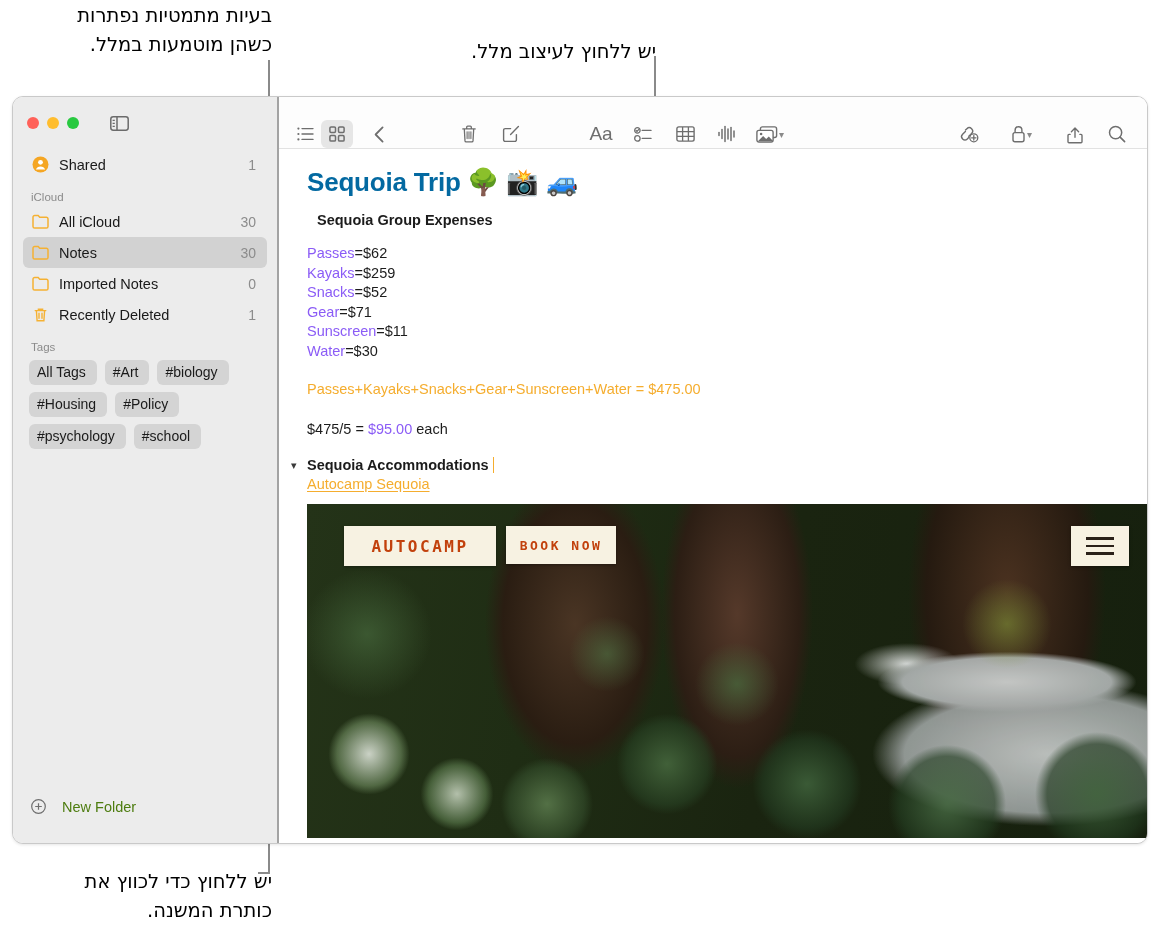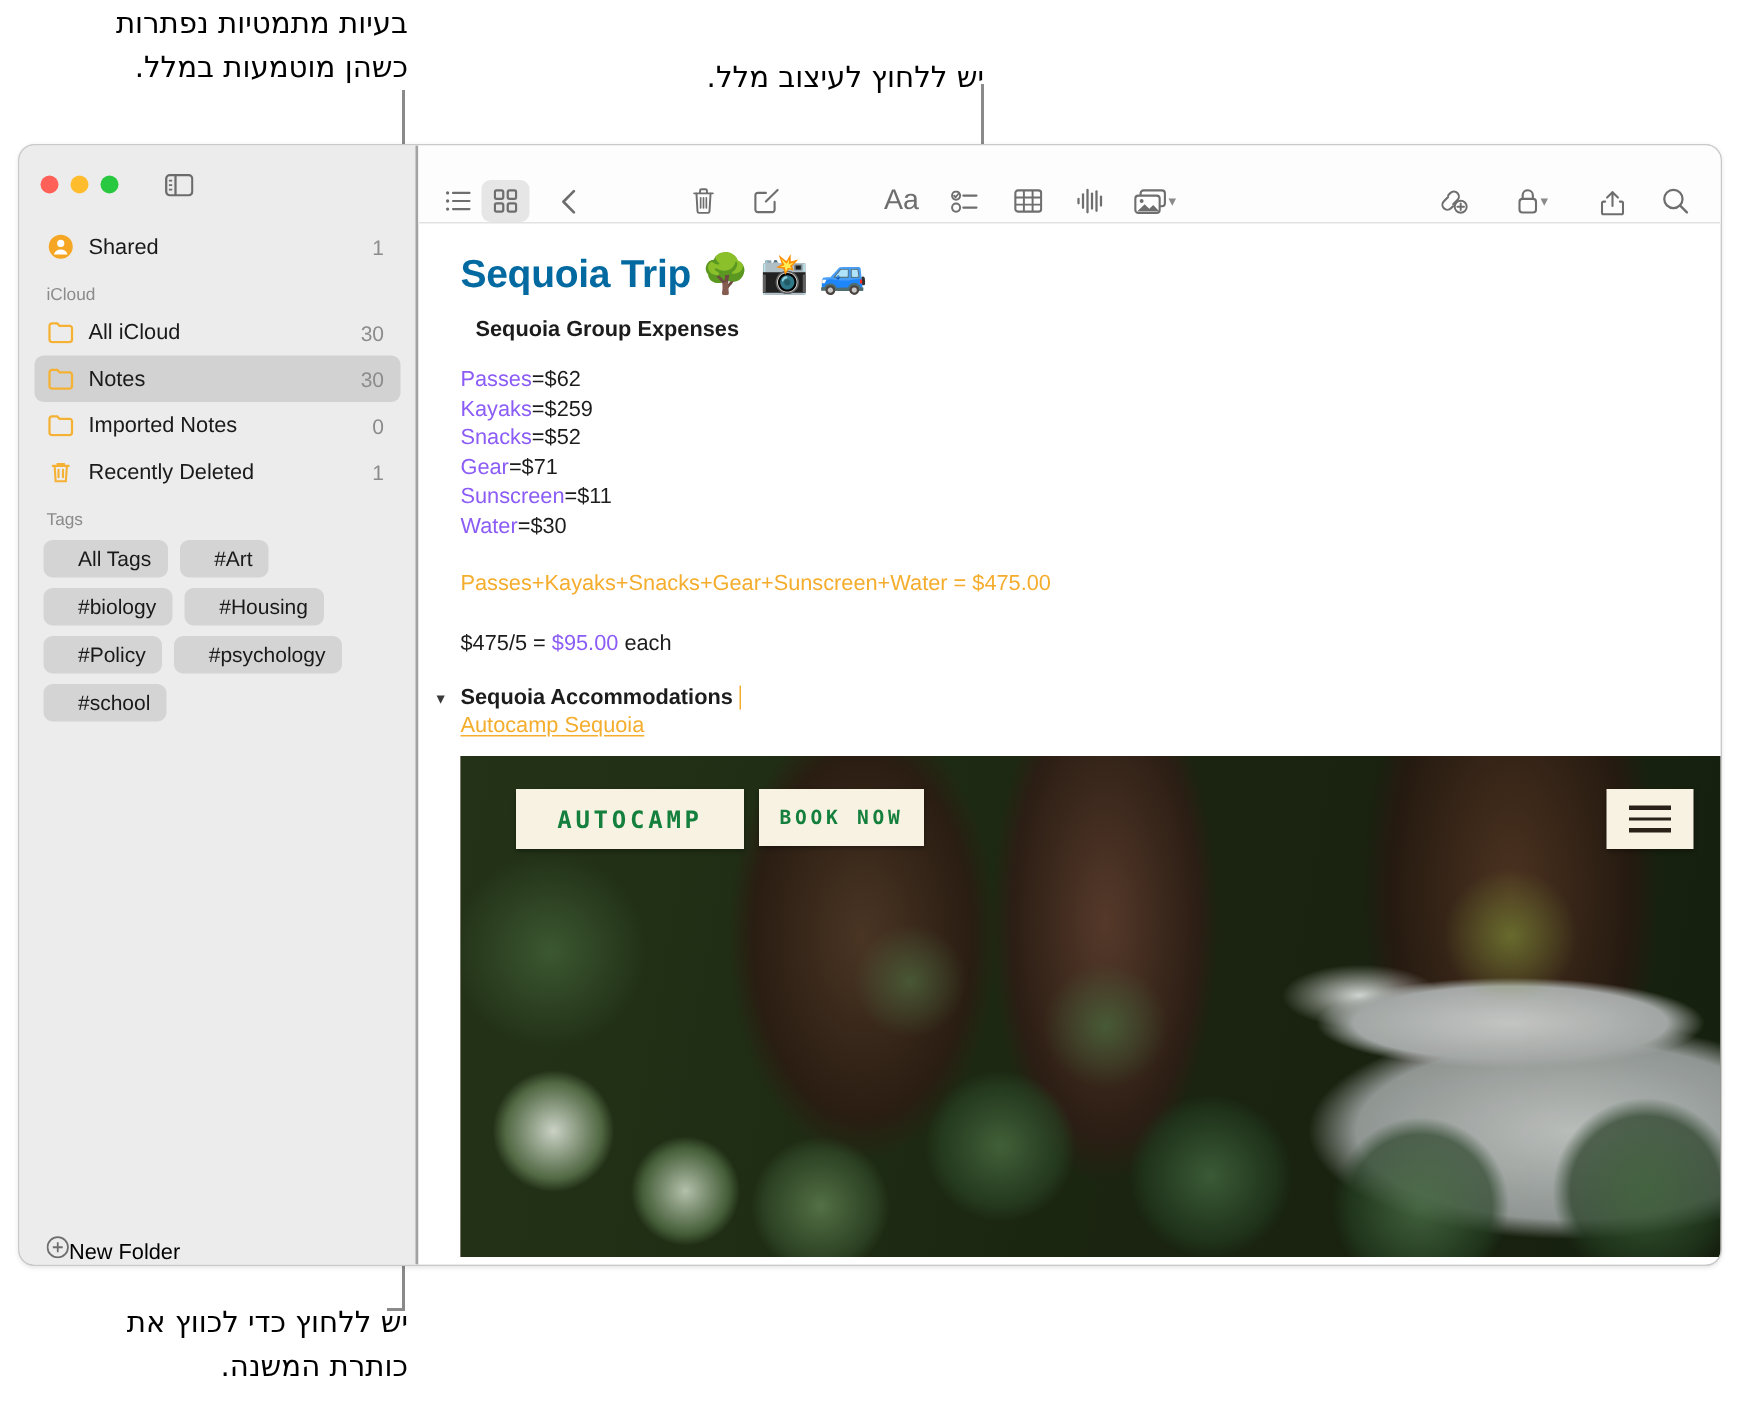--- a/index.html
+++ b/index.html
@@ -98,33 +98,33 @@
     display: flex;
     flex-wrap: wrap;
     gap: 7px 8px;
     padding: 4px 6px 0 6px;
   }
   .tag {
     background: #d4d4d4;
     color: #1a1a1a;
     border-radius: 6px;
     font-size: 14px;
-    padding: 5px 11px 6px 23px;
+    padding: 5px 11px 6px 8px;
     line-height: 1;
     white-space: nowrap;
   }
 
   .newfolder {
     height: 44px;
     display: flex;
-    align-items: flex-end;
-    gap: 0;
+    align-items: flex-start;
+    gap: 16px;
     padding: 0 18px;
     font-size: 14.5px;
-    color: #000000;
+    color: #4d7c0f;
   }
 
   
   #main { flex: 1; display: flex; flex-direction: column; background: #fff; min-width: 0; }
 
   #toolbar {
     height: 52px;
     display: flex;
     align-items: flex-end;
     border-bottom: 1px solid #e2e2e2;
@@ -228,21 +228,21 @@
     width: 846px;
     height: 334px;
     position: relative;
     overflow: hidden;
     background: #2e2418;
   }
   #photo .layer { position: absolute; inset: 0; }
   .badge {
     position: absolute;
     background: #f7f2e2;
-    color: #15803d;
+    color: #c2410c;
     font-family: "DejaVu Sans Mono", monospace;
     font-weight: bold;
     display: flex;
     align-items: center;
     justify-content: center;
     letter-spacing: 2.5px;
     box-shadow: 0 1px 3px rgba(0,0,0,.35);
   }
   #badge-logo { left: 37px; top: 22px; width: 152px; height: 40px; font-size: 16px; }
   #badge-book { left: 199px; top: 22px; width: 110px; height: 38px; font-size: 13px; }

